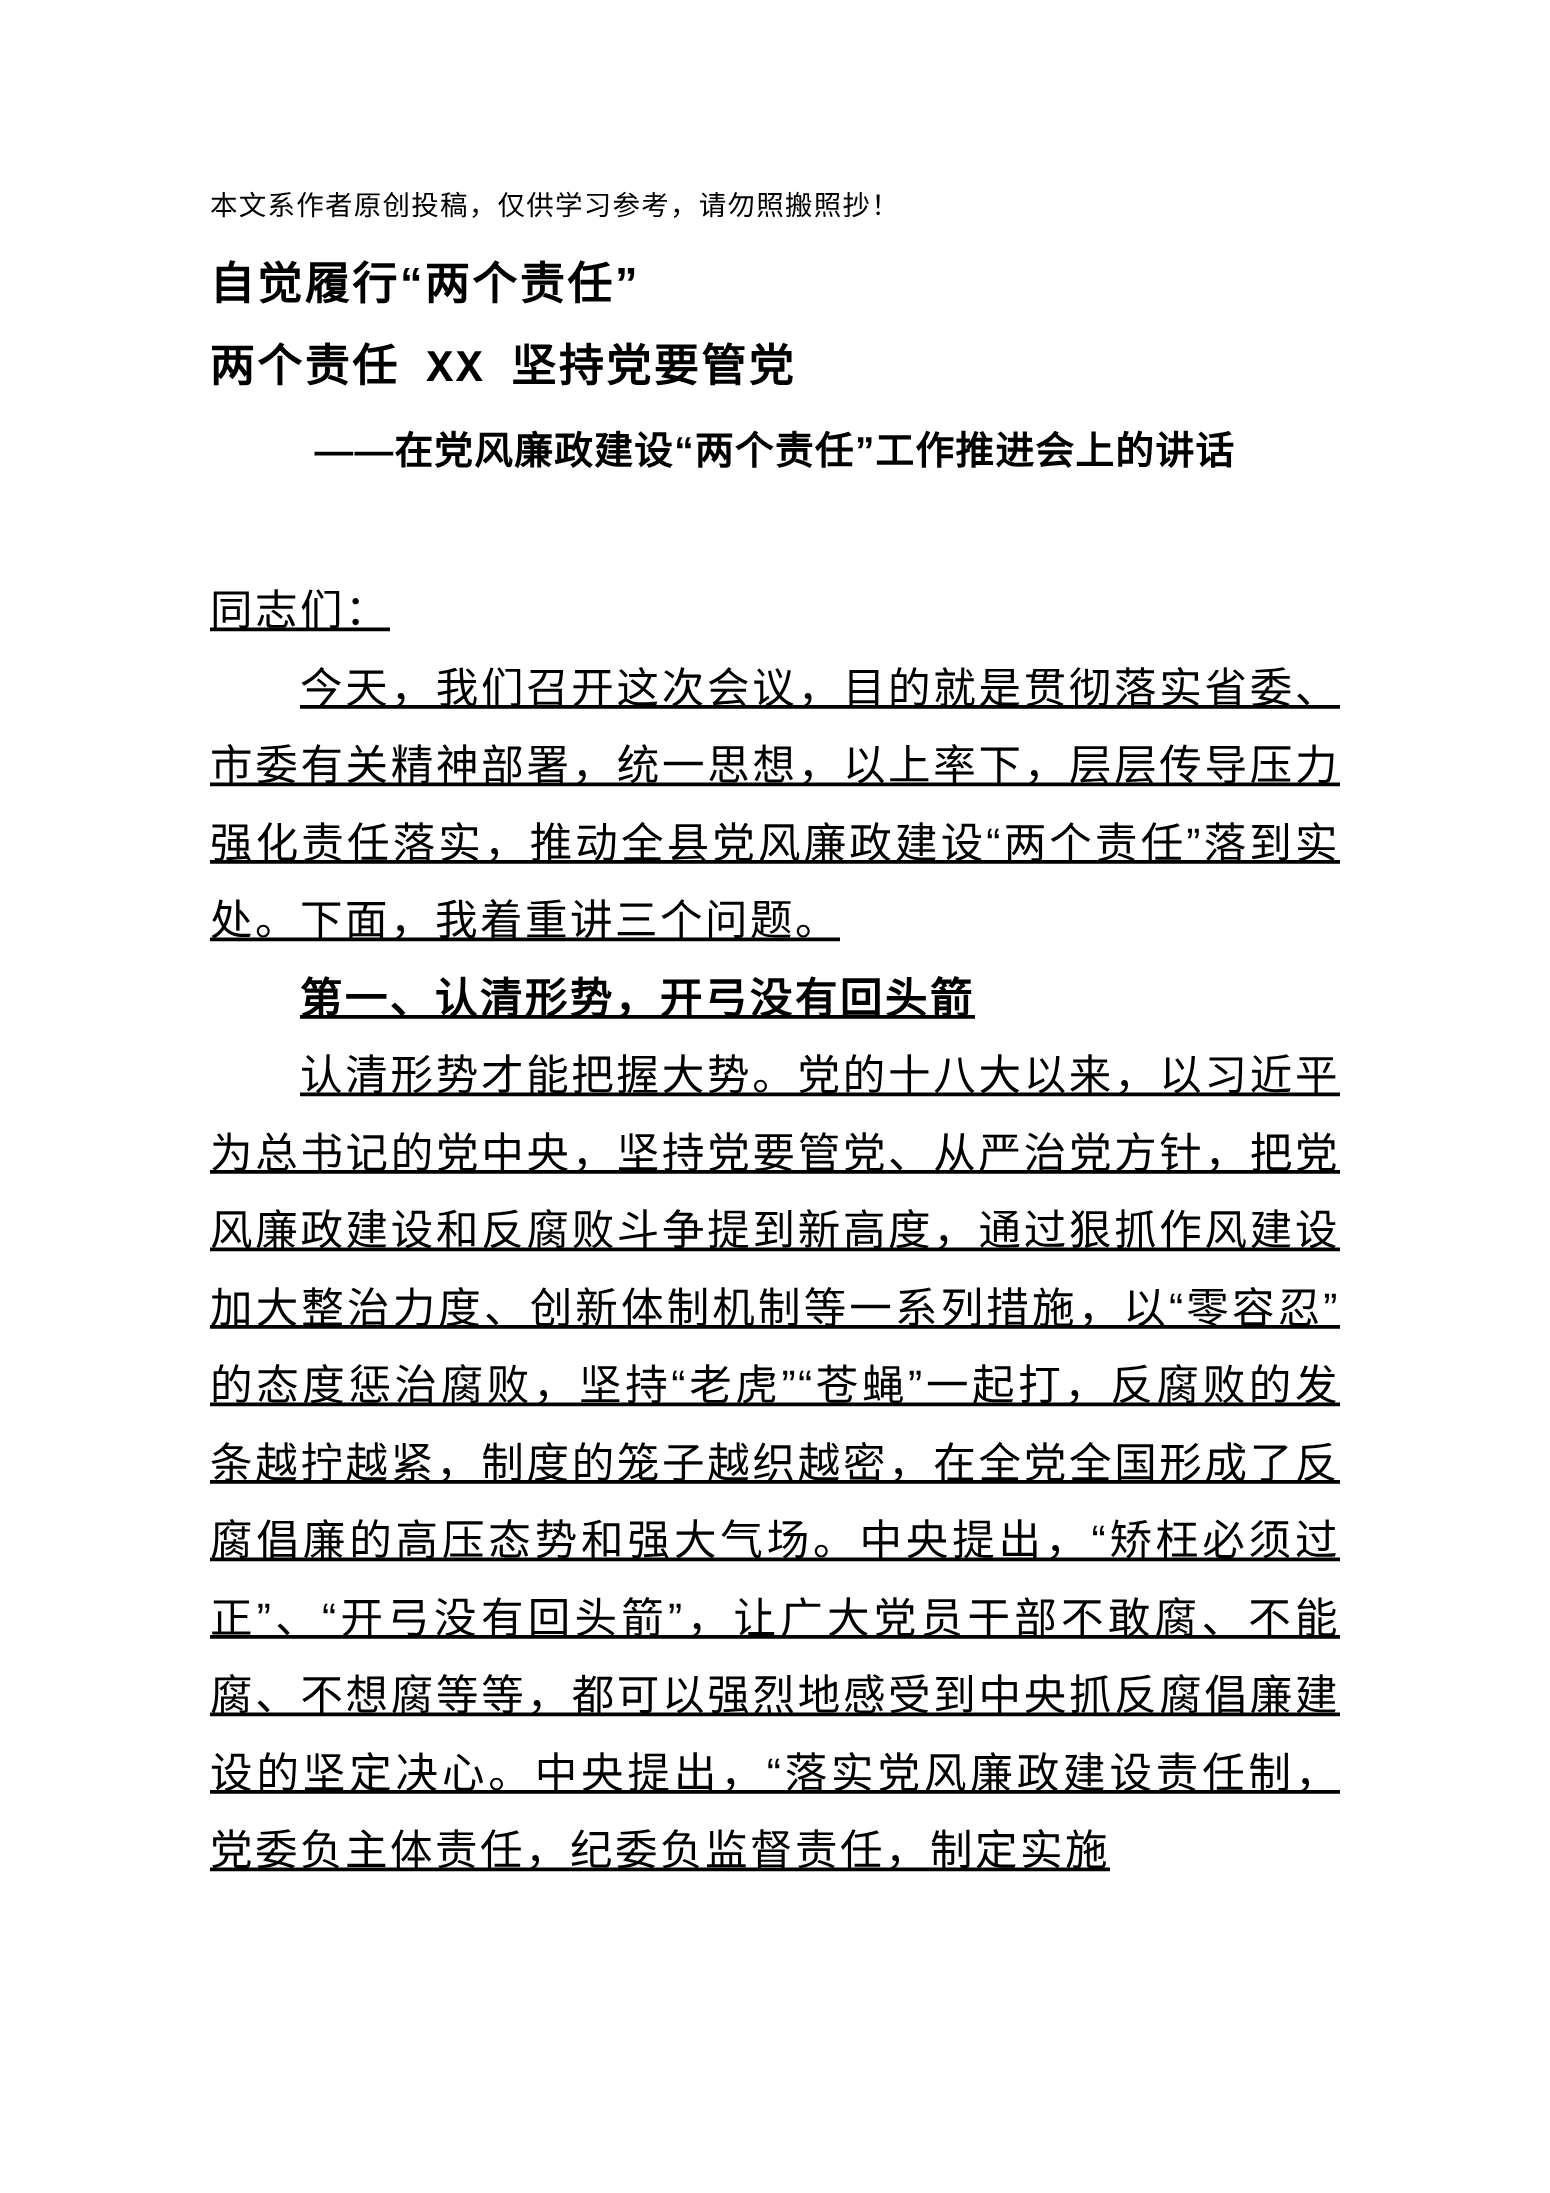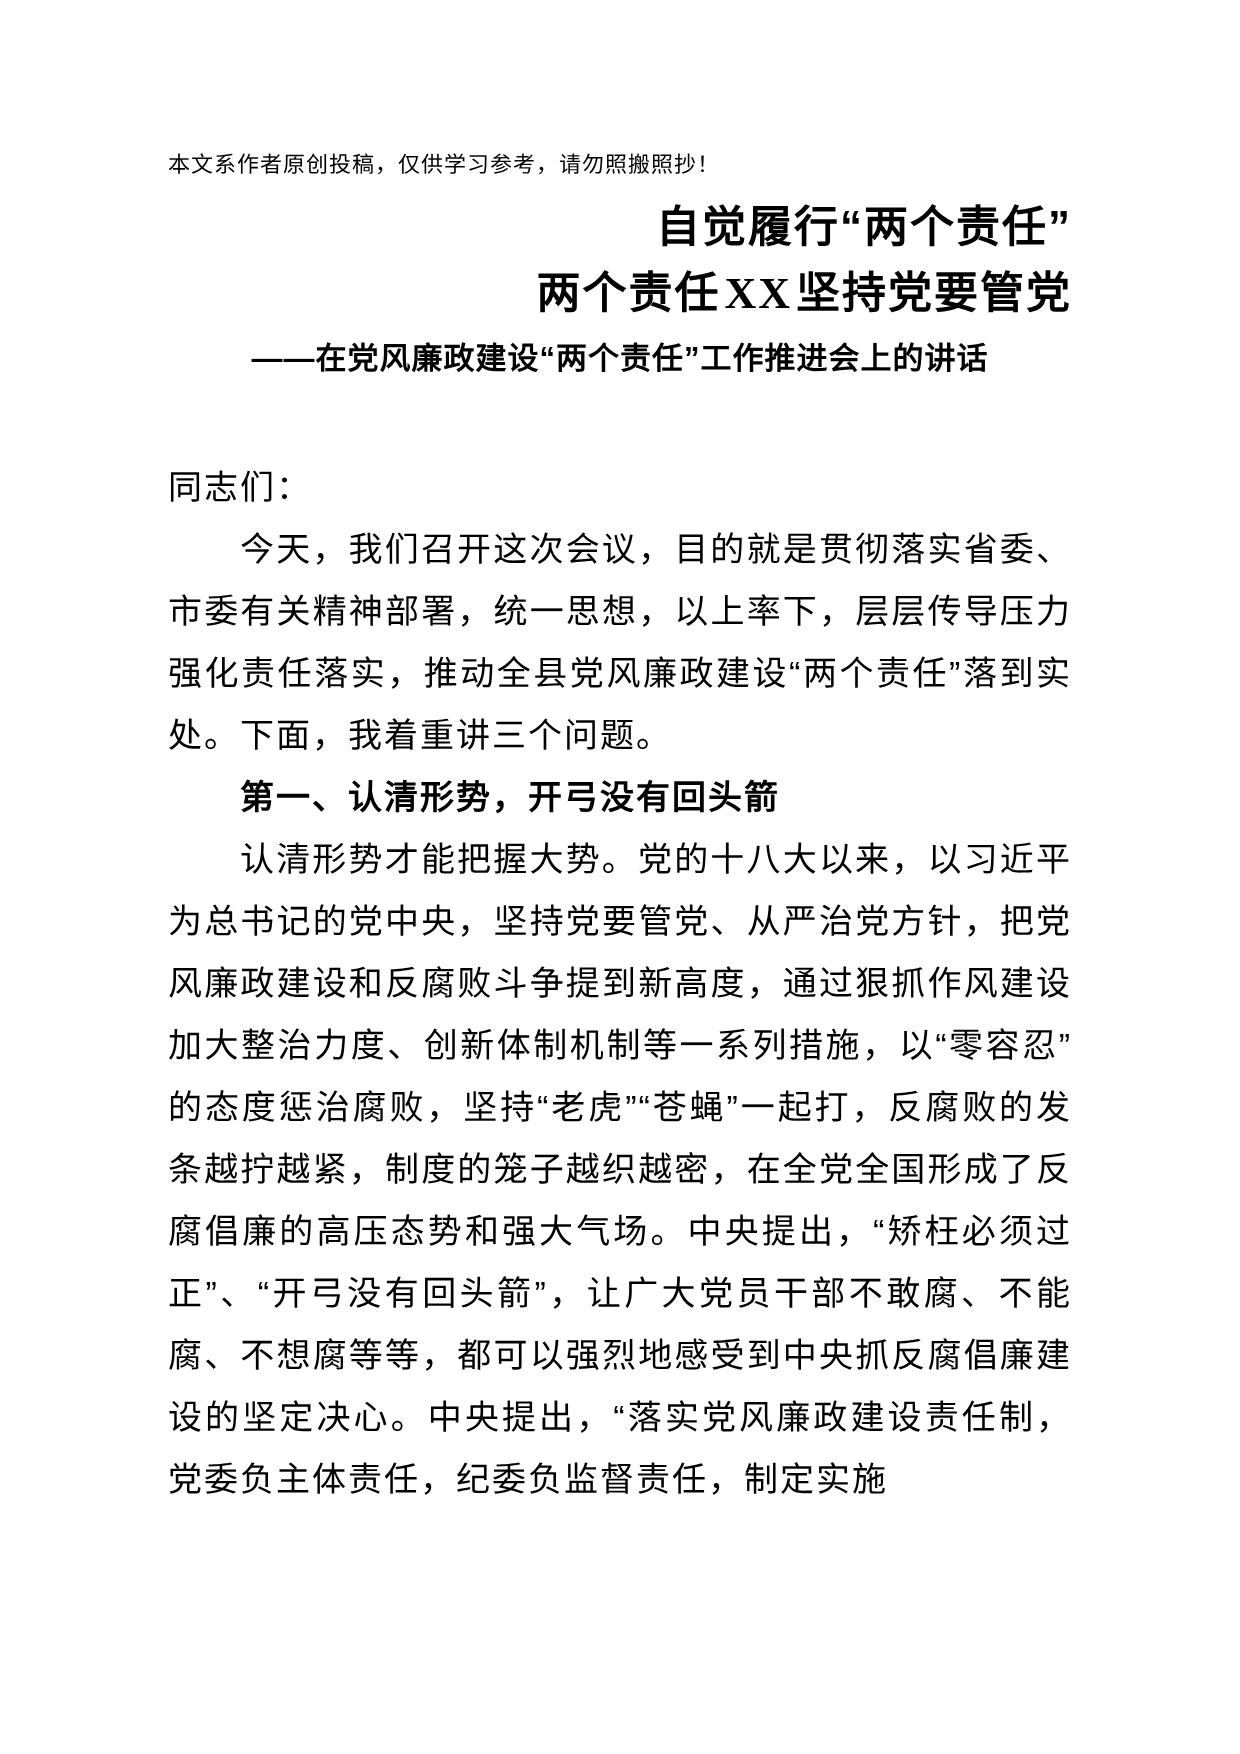--- a/index.html
+++ b/index.html
@@ -23,42 +23,43 @@
   .disclaimer {
     margin: 0;
     font-size: 22px;
     line-height: 30px;
     letter-spacing: 1px;
     text-align: left;
     font-weight: normal;
   }
   .title-block {
     margin-top: 14px;
-    text-align: right;
+    text-align: left;
     font-weight: bold;
-    font-size: 44px;
+    font-size: 36px;
     line-height: 66px;
     letter-spacing: 2px;
   }
   .title-line { display: block; }
   .latin-serif {
-    font-family: Liberation Serif, serif;
-    margin: 0 4px;
+    font-family: Liberation Mono, monospace;
+    margin: 0 21px;
     font-weight: bold;
   }
   .subtitle {
     margin: 12px 0 0 0;
     text-align: center;
     font-size: 31px;
     line-height: 40px;
     letter-spacing: 1px;
     font-weight: bold;
   }
   .body-text {
     margin-top: 77px;
+    text-decoration: underline;
   }
   .salutation,
   .para {
     margin: 0;
     font-size: 34px;
     line-height: 62px;
     letter-spacing: 2px;
     text-align: justify;
     text-justify: inter-ideograph;
     font-weight: normal;

